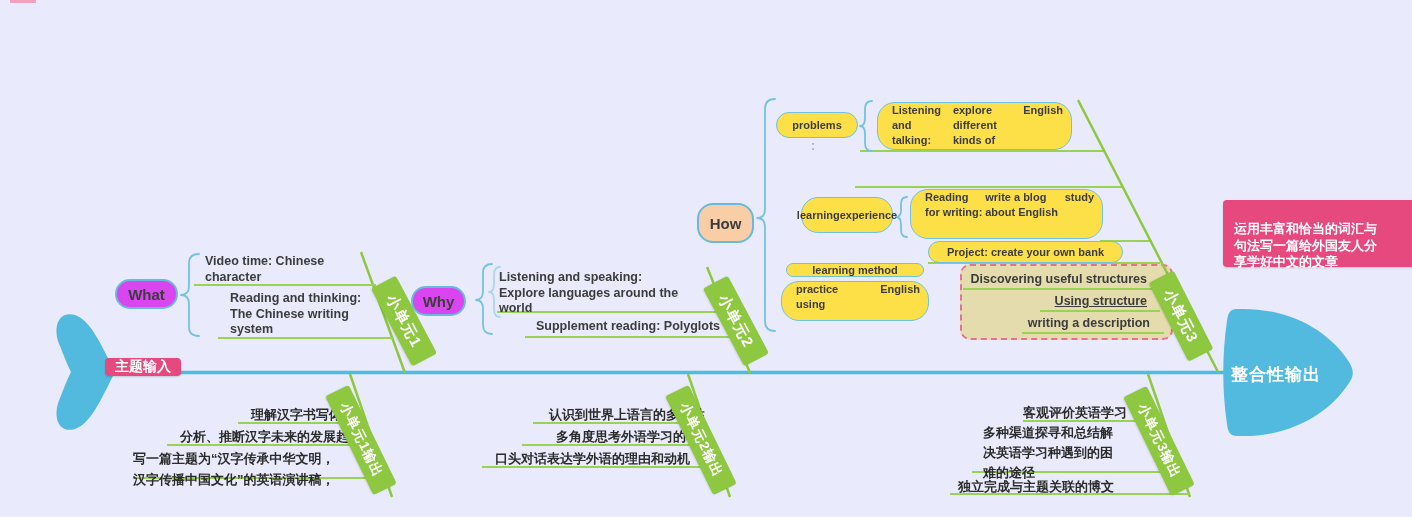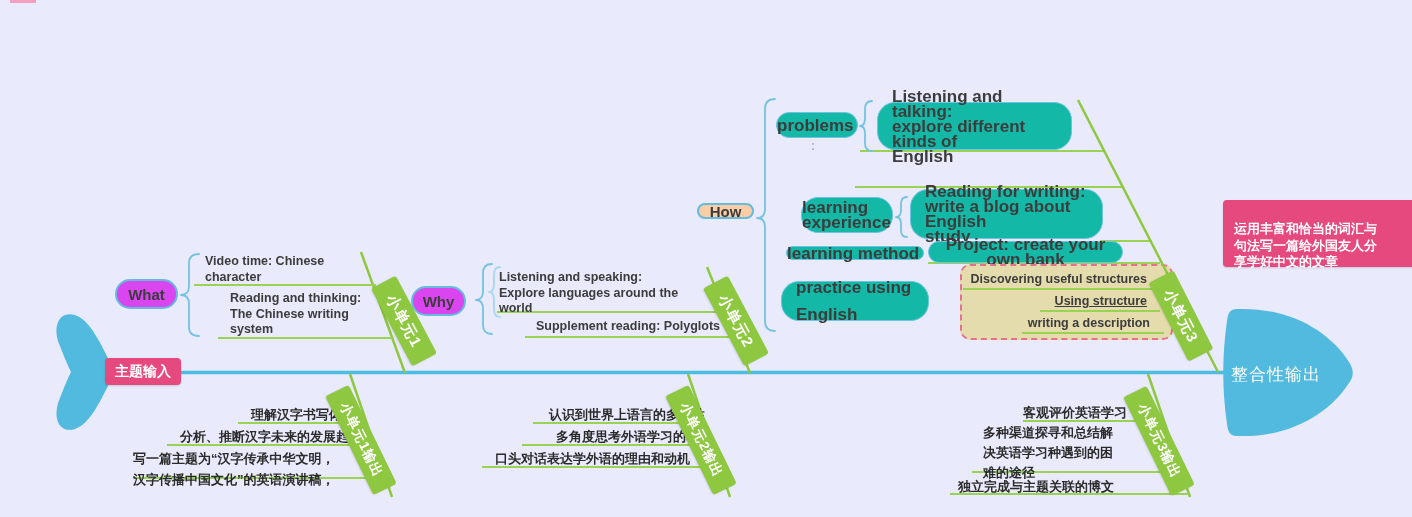--- a/index.html
+++ b/index.html
@@ -9,41 +9,41 @@
   svg.base{z-index:0;}
   svg.overlay{z-index:3;}
 
   .node{position:absolute;box-sizing:border-box;font-weight:bold;color:#3c3c3c;}
 
   .pill{display:flex;align-items:center;justify-content:center;border:2px solid #66bbdc;
         border-radius:16px;font-size:15px;z-index:2;}
   .pill.pink{background:#d946ef;}
   .pill.peach{background:#f9cda6;}
 
-  .wbubble{background:#14b8a6;border:1.5px solid #6fc2e2;border-radius:16px;z-index:2;
-           font-size:17px;line-height:15px;display:flex;flex-direction:column;justify-content:center;}
-  .wbubble.center{align-items:flex-start;text-align:center;}
+  .wbubble{background:#fde047;border:1.5px solid #6fc2e2;border-radius:16px;z-index:2;
+           font-size:11px;line-height:15px;display:flex;flex-direction:row;justify-content:center;}
+  .wbubble.center{align-items:center;text-align:center;}
   .wbubble.left{padding-left:14px;padding-right:8px;}
 
   .itemtext{font-size:12.5px;line-height:15.5px;z-index:2;white-space:nowrap;}
   .cntext{font-size:13px;line-height:21px;color:#2b2b2b;z-index:2;white-space:nowrap;}
 
   .ribbon{position:absolute;background:#8dc840;color:#ffffff;font-weight:bold;
           display:flex;align-items:center;justify-content:center;letter-spacing:1px;
           border-radius:3px;z-index:4;box-shadow:0 1px 2px rgba(0,0,0,0.12);}
   .ribbon.small{width:88px;height:28px;font-size:15px;transform:rotate(62deg);}
   .ribbon.big{width:110px;height:26px;font-size:13.5px;transform:rotate(64deg);}
 
   .pinkbox{background:#e5497d;color:#ffffff;border-radius:4px;z-index:2;
            box-shadow:0 1px 2px rgba(0,0,0,0.15);}
   .dashedbox{position:absolute;left:960px;top:264px;width:209px;height:72px;background:#e5dcae;
              border:2px dashed #e5708f;border-radius:10px;z-index:2;}
   .boxitem{position:absolute;font-size:12.5px;font-weight:bold;color:#3c3c3c;z-index:2;white-space:nowrap;}
 
-  .headlabel{position:absolute;color:#ffffff;font-size:17px;font-weight:normal;z-index:2;
+  .headlabel{position:absolute;color:#ffffff;font-size:17px;font-weight:bold;z-index:2;
              letter-spacing:1px;white-space:nowrap;}
   .colon{position:absolute;color:#a9aec4;font-size:12px;font-weight:bold;z-index:2;}
   .artifact{position:absolute;left:10px;top:0;width:26px;height:3px;background:#f2a0bd;z-index:2;}
 </style>
 </head>
 <body>
 
 <div class="canvas">
 
   <svg class="layer base" width="1412" height="517" viewBox="0 0 1412 517">
@@ -101,21 +101,21 @@
     <line x1="1078" y1="100" x2="1218" y2="372" stroke="#8dc840" stroke-width="2.5"></line>
     <g stroke="#9ad253" stroke-width="2">
       <line x1="963" y1="289" x2="1158" y2="289"></line>
       <line x1="1040" y1="311" x2="1160" y2="311"></line>
       <line x1="1022" y1="333" x2="1164" y2="333"></line>
     </g>
   </svg>
 
   <div class="artifact"></div>
 
-  <div class="node pinkbox" style="left:105px;top:358px;width:76px;height:27px;display:flex;align-items:center;justify-content:center;font-size:14px;">
+  <div class="node pinkbox" style="left:105px;top:358px;width:76px;height:18px;display:flex;align-items:center;justify-content:center;font-size:14px;">
     <span>主题输入</span>
   </div>
   <div class="headlabel" style="left:1231px;top:363px;">整合性输出</div>
 
   <div class="node pinkbox" style="left:1223px;top:200px;width:194px;height:67px;padding:21px 11px;font-size:13px;line-height:16.5px;">
     <div>运用丰富和恰当的词汇与</div>
     <div>句法写一篇给外国友人分</div>
     <div>享学好中文的文章</div>
   </div>
 
@@ -141,21 +141,21 @@
   <div class="node itemtext" style="left:499px;top:270px;">
     <div>Listening and speaking:</div>
     <div>Explore languages around the</div>
     <div>world</div>
   </div>
   <div class="node itemtext" style="left:536px;top:319px;">Supplement reading: Polyglots</div>
   <div class="ribbon small" style="left:692px;top:307px;">
     <span>小单元2</span>
   </div>
 
-  <div class="node pill peach" style="left:697px;top:203px;width:57px;height:16px;">
+  <div class="node pill peach" style="left:697px;top:203px;width:57px;height:40px;">
     <span>How</span>
   </div>
   <div class="colon" style="left:811px;top:139px;">:</div>
 
   <div class="node wbubble center" style="left:776px;top:112px;width:82px;height:26px;border-radius:13px;">
     <span>problems</span>
   </div>
   <div class="node wbubble left" style="left:877px;top:102px;width:195px;height:48px;border-radius:18px;">
     <div>Listening and talking:</div>
     <div>explore different kinds of</div>
@@ -163,21 +163,21 @@
   </div>
   <div class="node wbubble center" style="left:801px;top:197px;width:92px;height:36px;border-radius:17px;">
     <div>learning</div>
     <div>experience</div>
   </div>
   <div class="node wbubble left" style="left:910px;top:189px;width:193px;height:50px;border-radius:18px;">
     <div>Reading for writing:</div>
     <div>write a blog about English</div>
     <div>study</div>
   </div>
-  <div class="node wbubble center" style="left:786px;top:246px;width:138px;height:14px;border-radius:13px;">
+  <div class="node wbubble center" style="left:786px;top:263px;width:138px;height:14px;border-radius:13px;">
     <span>learning method</span>
   </div>
   <div class="node wbubble center" style="left:928px;top:241px;width:195px;height:22px;border-radius:11px;">
     <span>Project: create your own bank</span>
   </div>
   <div class="node wbubble left" style="left:781px;top:281px;width:148px;height:40px;border-radius:18px;gap:12px;">
     <div>practice using</div>
     <div>English</div>
   </div>
 

